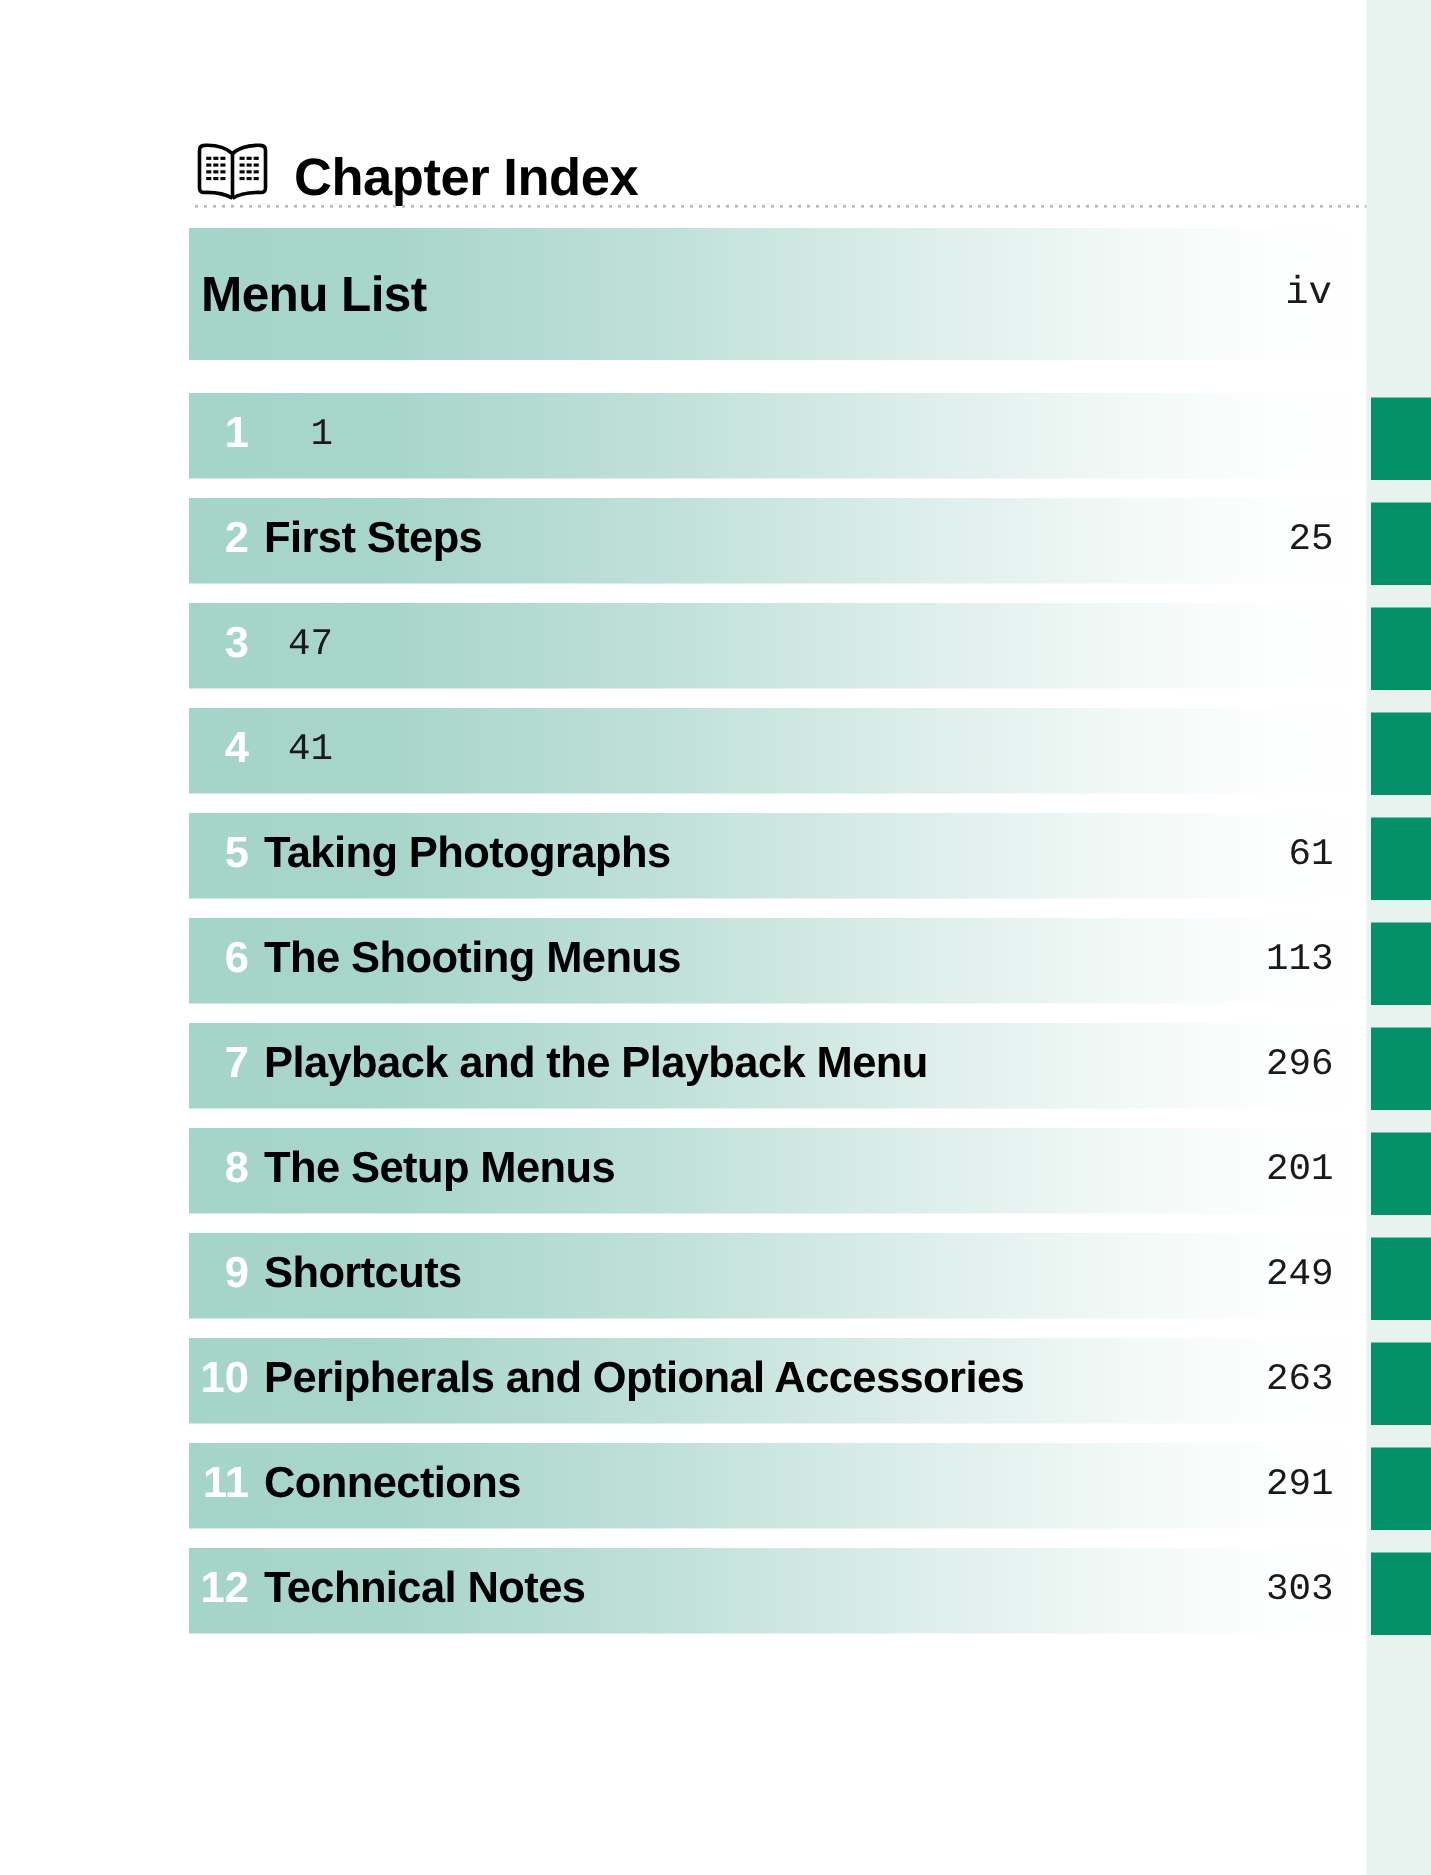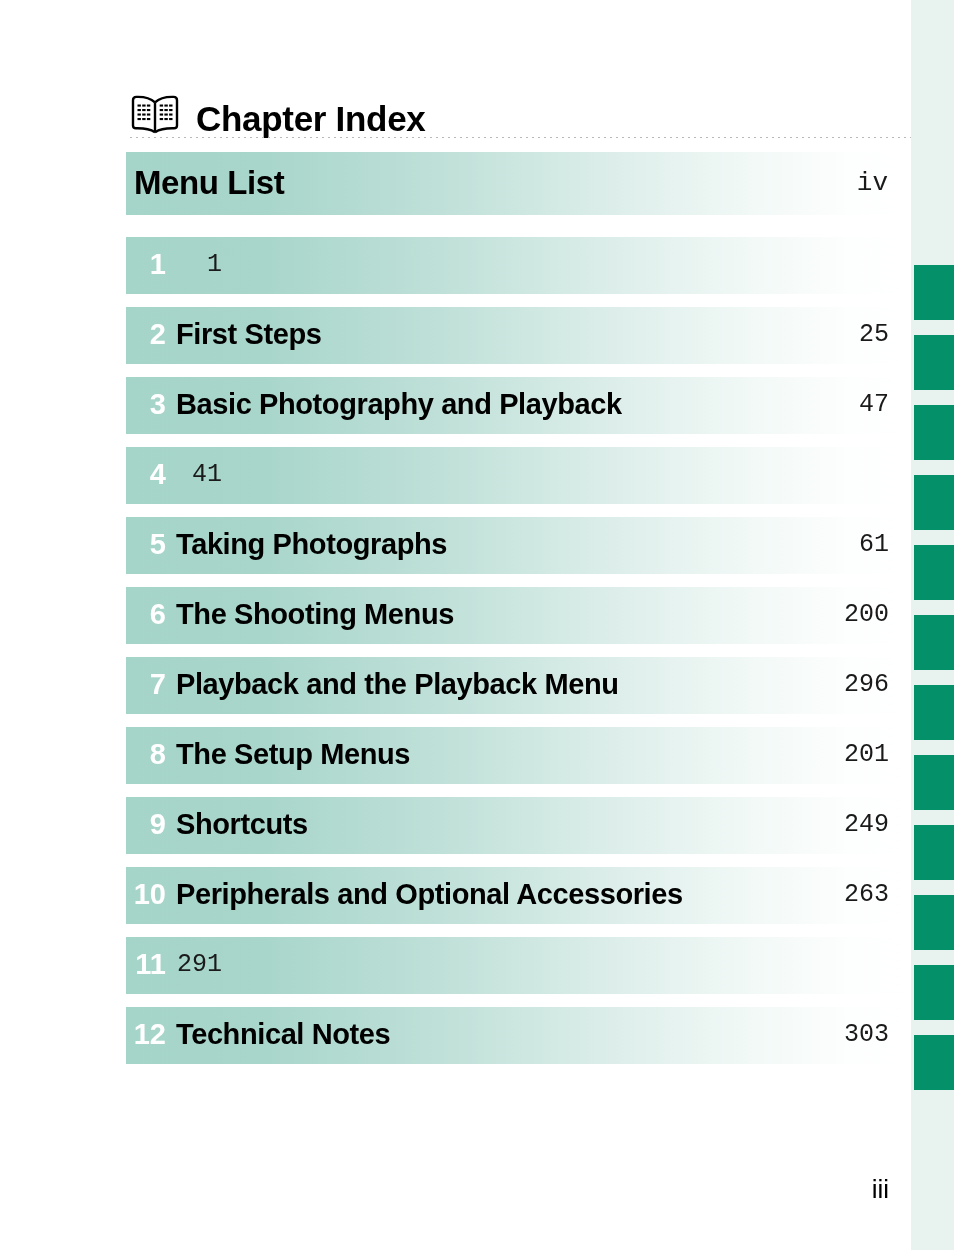--- a/index.html
+++ b/index.html
@@ -95,21 +95,21 @@
     background: linear-gradient(to right,
                 #a5d4c9 0%,
                 #a9d6cb 18%,
                 #bfe0d8 40%,
                 #ddeeea 62%,
                 #f2f9f7 80%,
                 #fdfefe 92%,
                 #ffffff 100%);
   }
   .row-menulist {
-    height: 63px;
+    height: 88px;
     padding-left: 8px;
   }
   .row-chapter {
     height: 57px;
     margin-top: 13px;
     padding-left: 6px;
   }
   .row-gap-large { margin-top: 22px; }
 
   .chapter-num {
@@ -223,36 +223,35 @@
         <span class="chapter-num">1</span>
         <span class="chapter-page">1</span>
       </div>
       <div class="index-row row-chapter">
         <span class="chapter-num">2</span>
         <span class="chapter-title">First Steps</span>
         <span class="chapter-page">25</span>
       </div>
       <div class="index-row row-chapter">
         <span class="chapter-num">3</span>
-        <span class="chapter-title">Basic Photography and Playback</span>
         <span class="chapter-page">47</span>
       </div>
       <div class="index-row row-chapter">
         <span class="chapter-num">4</span>
         <span class="chapter-page">41</span>
       </div>
       <div class="index-row row-chapter">
         <span class="chapter-num">5</span>
         <span class="chapter-title">Taking Photographs</span>
         <span class="chapter-page">61</span>
       </div>
       <div class="index-row row-chapter">
         <span class="chapter-num">6</span>
         <span class="chapter-title">The Shooting Menus</span>
-        <span class="chapter-page">200</span>
+        <span class="chapter-page">113</span>
       </div>
       <div class="index-row row-chapter">
         <span class="chapter-num">7</span>
         <span class="chapter-title">Playback and the Playback Menu</span>
         <span class="chapter-page">296</span>
       </div>
       <div class="index-row row-chapter">
         <span class="chapter-num">8</span>
         <span class="chapter-title">The Setup Menus</span>
         <span class="chapter-page">201</span>
@@ -262,30 +261,30 @@
         <span class="chapter-title">Shortcuts</span>
         <span class="chapter-page">249</span>
       </div>
       <div class="index-row row-chapter">
         <span class="chapter-num">10</span>
         <span class="chapter-title">Peripherals and Optional Accessories</span>
         <span class="chapter-page">263</span>
       </div>
       <div class="index-row row-chapter">
         <span class="chapter-num">11</span>
+        <span class="chapter-title">Connections</span>
         <span class="chapter-page">291</span>
       </div>
       <div class="index-row row-chapter">
         <span class="chapter-num">12</span>
         <span class="chapter-title">Technical Notes</span>
         <span class="chapter-page">303</span>
       </div>
     </div>
 
-  <div id="folio">iii</div>
 
 </div>
 
 <div id="tab-strip">
     <div class="chapter-tab" style="top: 265px;"></div>
     <div class="chapter-tab" style="top: 335px;"></div>
     <div class="chapter-tab" style="top: 405px;"></div>
     <div class="chapter-tab" style="top: 475px;"></div>
     <div class="chapter-tab" style="top: 545px;"></div>
     <div class="chapter-tab" style="top: 615px;"></div>

